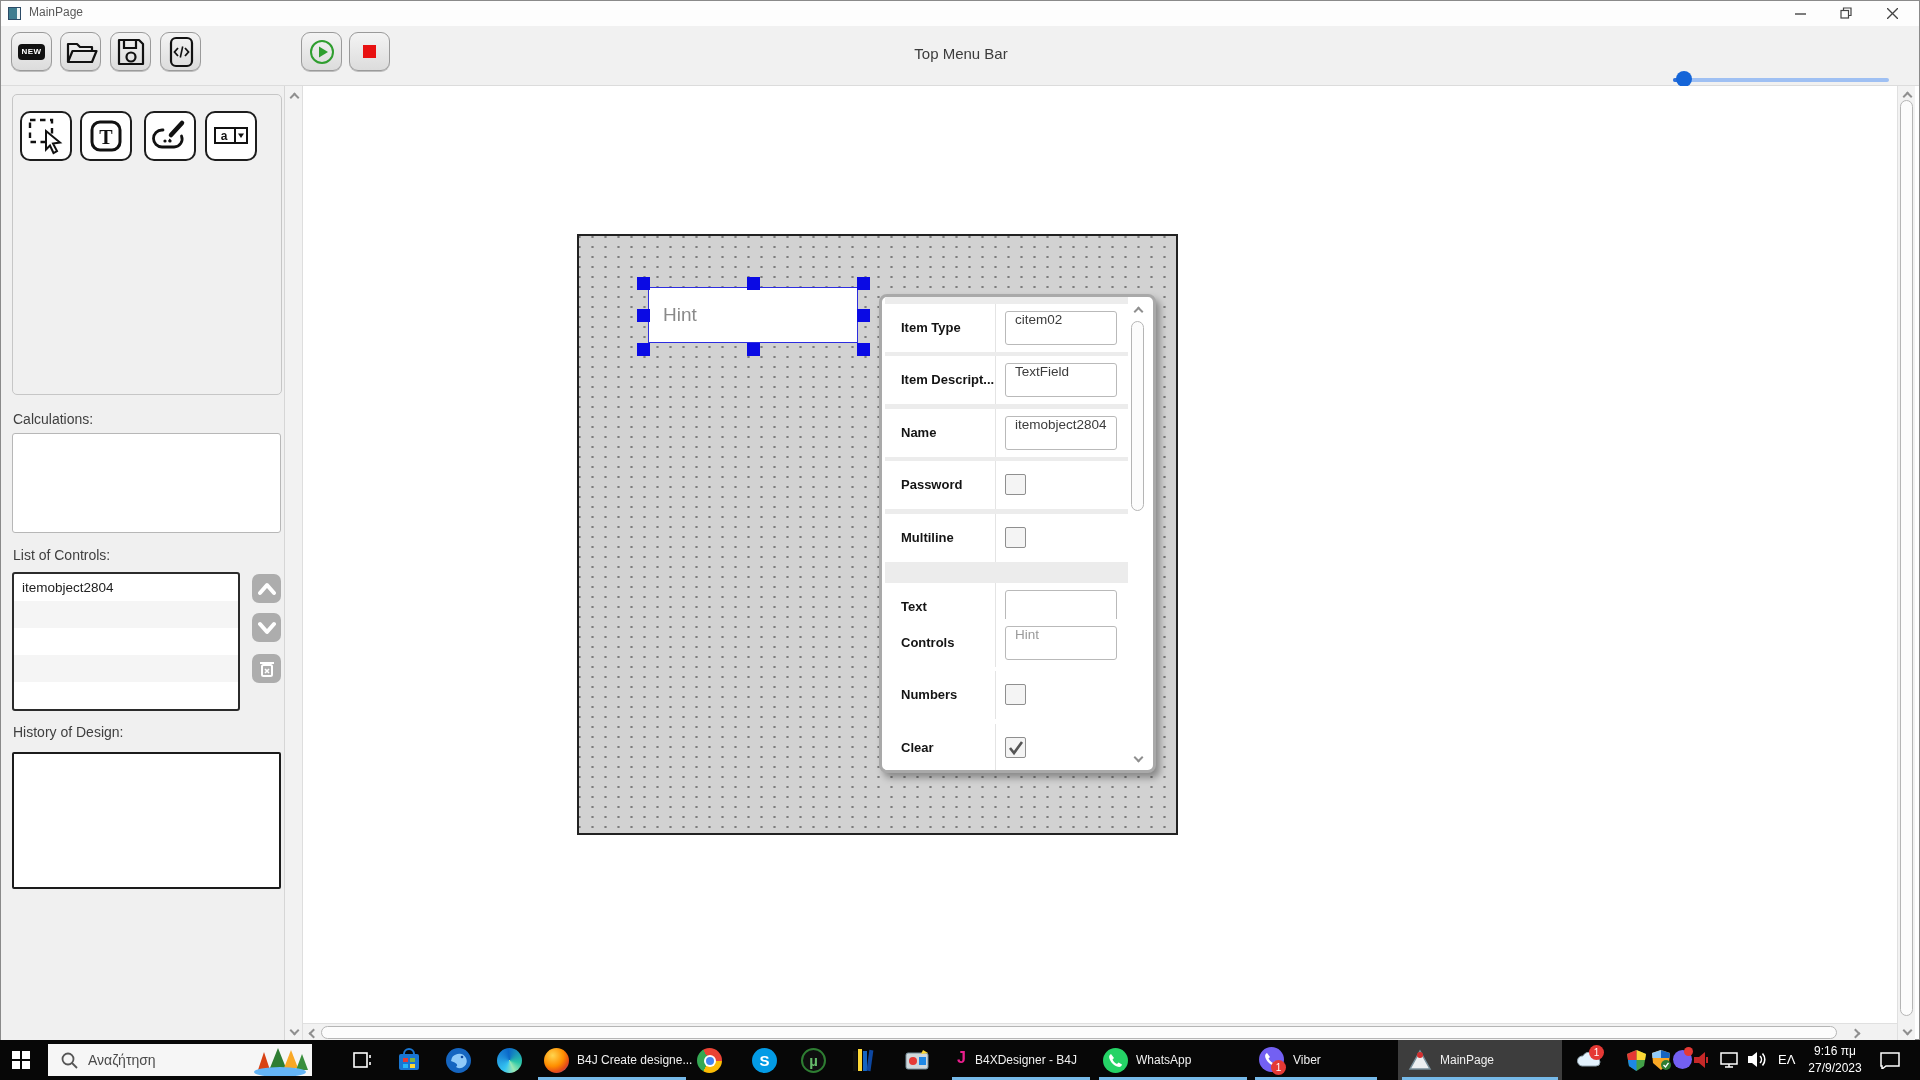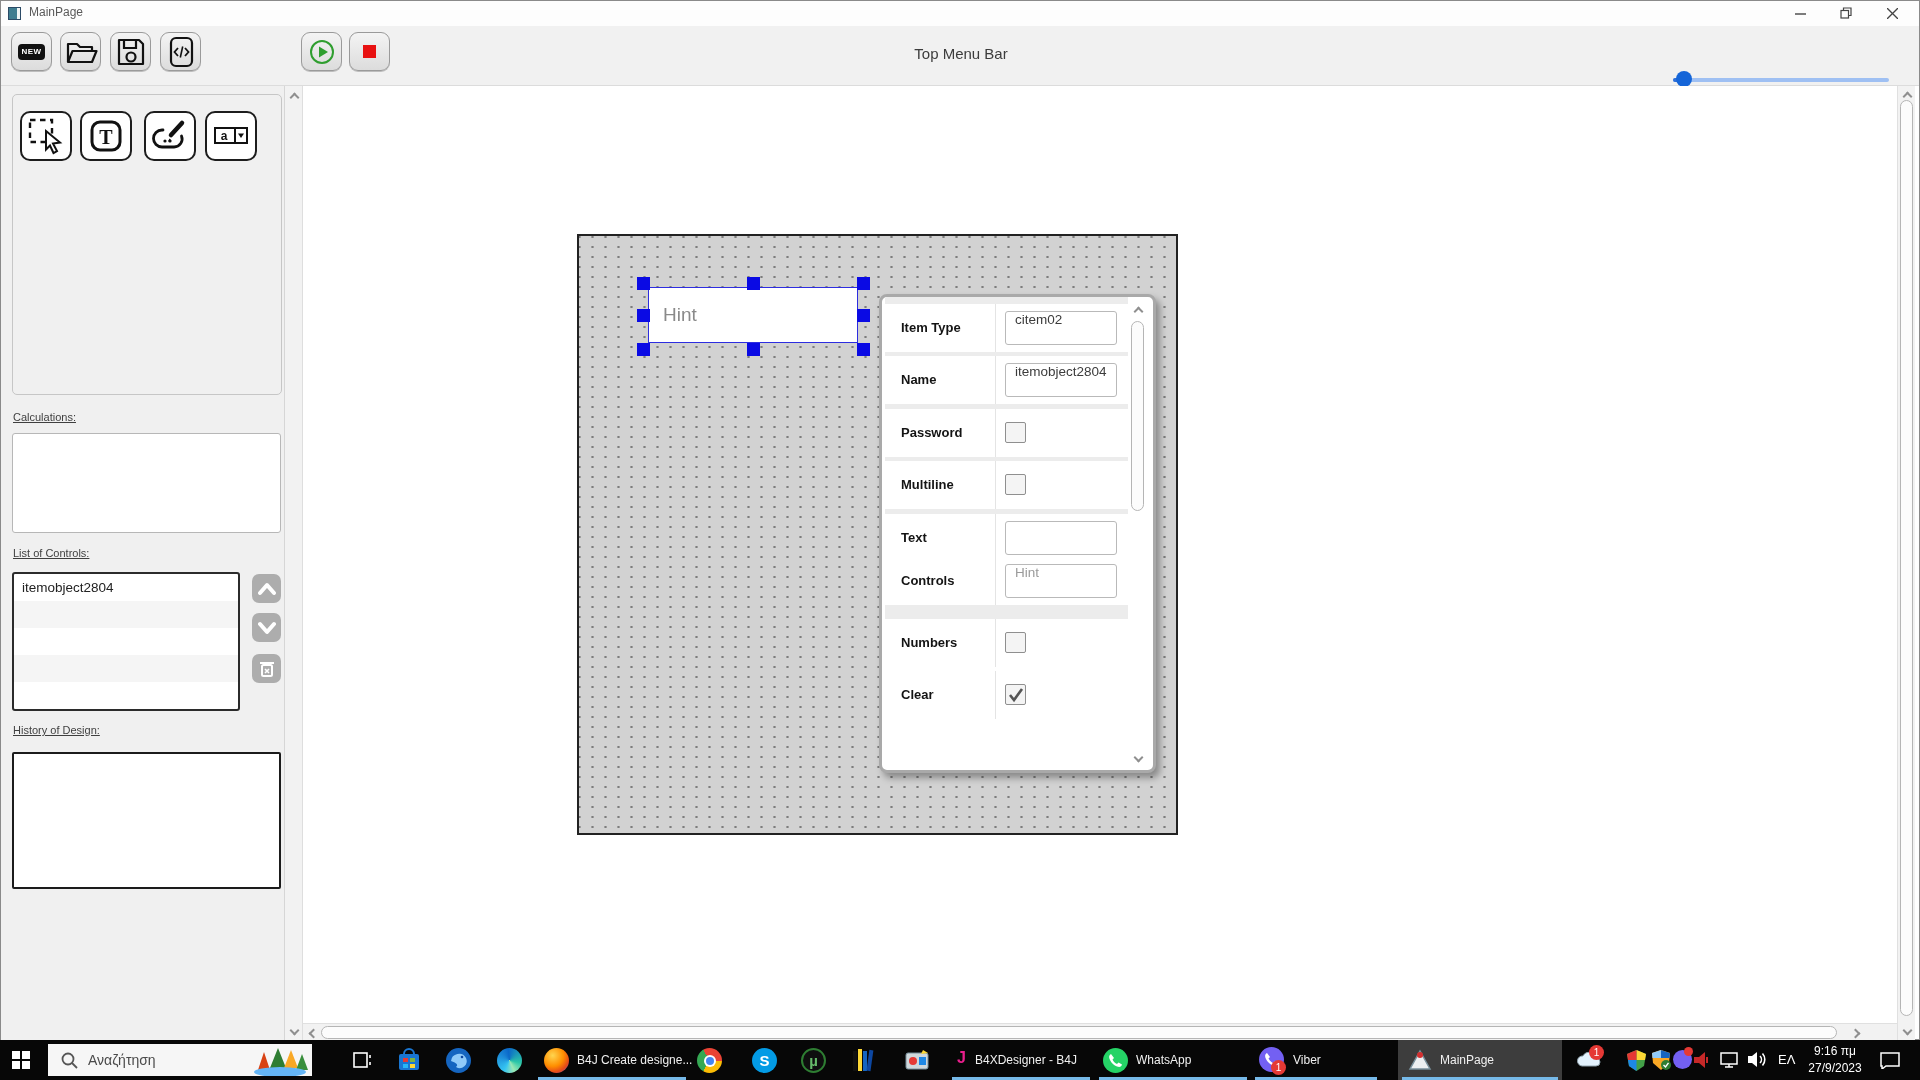--- a/index.html
+++ b/index.html
@@ -31,21 +31,21 @@
   #zoom-track { left:0; top:8px; width:216px; height:4px; border-radius:2px; background:#9fc0f3; }
   #zoom-fill  { left:0; top:8px; width:10px; height:4px; border-radius:2px; background:#2f6fd8; }
   #zoom-thumb { left:3px; top:1px; width:16px; height:16px; border-radius:50%; background:#1565d8; }
 
   
   #sidebar { left:0; top:85px; width:284px; height:955px; background:#f0f0f0; border-right:1px solid #d6d6d6; }
   #toolsbox { left:11px; top:8px; width:270px; height:301px; border:1px solid #c6c6c6; border-radius:5px; background:#f0f0f0; }
   .toolbtn { top:16px; width:52px; height:50px; background:#fff; border:2px solid #1d1d1d; border-radius:10px;
     display:flex; align-items:center; justify-content:center; }
   #tool-select { left:7px; } #tool-text { left:67px; } #tool-edit { left:131px; } #tool-combo { left:192px; }
-  .sb-label { left:12px; font-size:11px; color:#3f3f3f;text-decoration:underline; }
+  .sb-label { left:12px; font-size:14px; color:#3f3f3f; }
   #calc-label { top:325px; } #calc-box { left:11px; top:347px; width:269px; height:100px;
     background:#fff; border:1px solid #b7b7b7; border-radius:3px; font-size:13px; padding:4px; color:#222; }
   #list-label { top:461px; }
   #listbox { left:11px; top:486px; width:228px; height:139px; background:#fff; border:2px solid #2b2b2b; border-radius:3px; overflow:hidden; }
   .lrow { height:27px; line-height:27px; padding-left:8px; font-size:13.5px; color:#222; }
   .lrow:nth-child(even) { background:#f5f5f5; }
   .listbtn { left:251px; width:29px; height:29px; background:#adadad; border:none; border-radius:7px;
     display:flex; align-items:center; justify-content:center; }
   #btn-up { top:488px; } #btn-down { top:527px; } #btn-del { top:568px; }
   #hist-label { top:638px; }
@@ -71,21 +71,21 @@
     background-image:radial-gradient(circle,#7d7d7d 1px,transparent 1.3px); background-size:13px 10px; background-position:7px 6px; }
   #cv-textfield { left:345px; top:201px; width:210px; height:56px; background:#fff; border:1px solid #2d2de0;
     font-size:19px; color:#8a8a8a; line-height:54px; padding-left:14px; }
   .handle { width:13px; height:13px; background:#0a0ae4; }
   
   #props { left:576px; top:208px; width:277px; height:479px; background:#fff; border:3px solid #a9a9a9;
     border-radius:8px; box-shadow:4px 5px 7px rgba(0,0,0,.35); overflow:hidden; }
   #prows { position:absolute; left:3px; top:0; width:243px; height:337px; background:#ececec; }
   .prow { position:absolute; left:0; width:243px; height:48px; background:#fff; }
   .prow:nth-of-type(1){top:7px;} .prow:nth-of-type(2){top:59px;} .prow:nth-of-type(3){top:112px;}
-  .prow:nth-of-type(4){top:164px;} .prow:nth-of-type(5){top:217px;} .prow:nth-of-type(6){top:260px;}
+  .prow:nth-of-type(4){top:164px;} .prow:nth-of-type(5){top:217px;} .prow:nth-of-type(6){top:286px;}
   .prow:nth-of-type(7){top:322px;} .prow:nth-of-type(8){top:374px;} .prow:nth-of-type(9){top:427px;}
   .plabel { position:absolute; left:16px; top:16px; font-size:13px; font-weight:bold; color:#141414; }
   .psep { position:absolute; left:110px; top:0; width:1px; height:48px; background:#e4e4e4; }
   .pinput { position:absolute; left:120px; top:7px; width:112px; height:34px; border:1px solid #b9b9b9;
     border-radius:3px; background:#fff; font-size:13.5px; color:#3c3c3c; padding:0 9px;
     font-family:"Liberation Sans",sans-serif; overflow:hidden; white-space:nowrap; }
   .pinput.muted { color:#9a9a9a; }
   .pcheck { position:absolute; left:120px; top:13px; width:21px; height:21px; background:#f4f4f4;
     border:1px solid #8f8f8f; border-radius:2px; display:flex; align-items:center; justify-content:center; }
   .pcheck svg { display:none; } .pcheck.on svg { display:block; }
@@ -263,20 +263,25 @@
     <div class="abs handle" style="left:554px;top:257px;"></div>
 
     <div id="props" class="abs">
       <div id="prows">
         <div class="prow">
           <span class="plabel">Item Type</span>
             <span class="psep"></span>
           <div class="pinput">citem02</div>
         </div>
         <div class="prow">
+          <span class="plabel">Item Descript...</span>
+            <span class="psep"></span>
+          <div class="pinput">TextField</div>
+        </div>
+        <div class="prow">
           <span class="plabel">Name</span>
             <span class="psep"></span>
           <div class="pinput">itemobject2804</div>
         </div>
         <div class="prow">
           <span class="plabel">Password</span>
             <span class="psep"></span>
           <div class="pcheck">
             
           </div>

